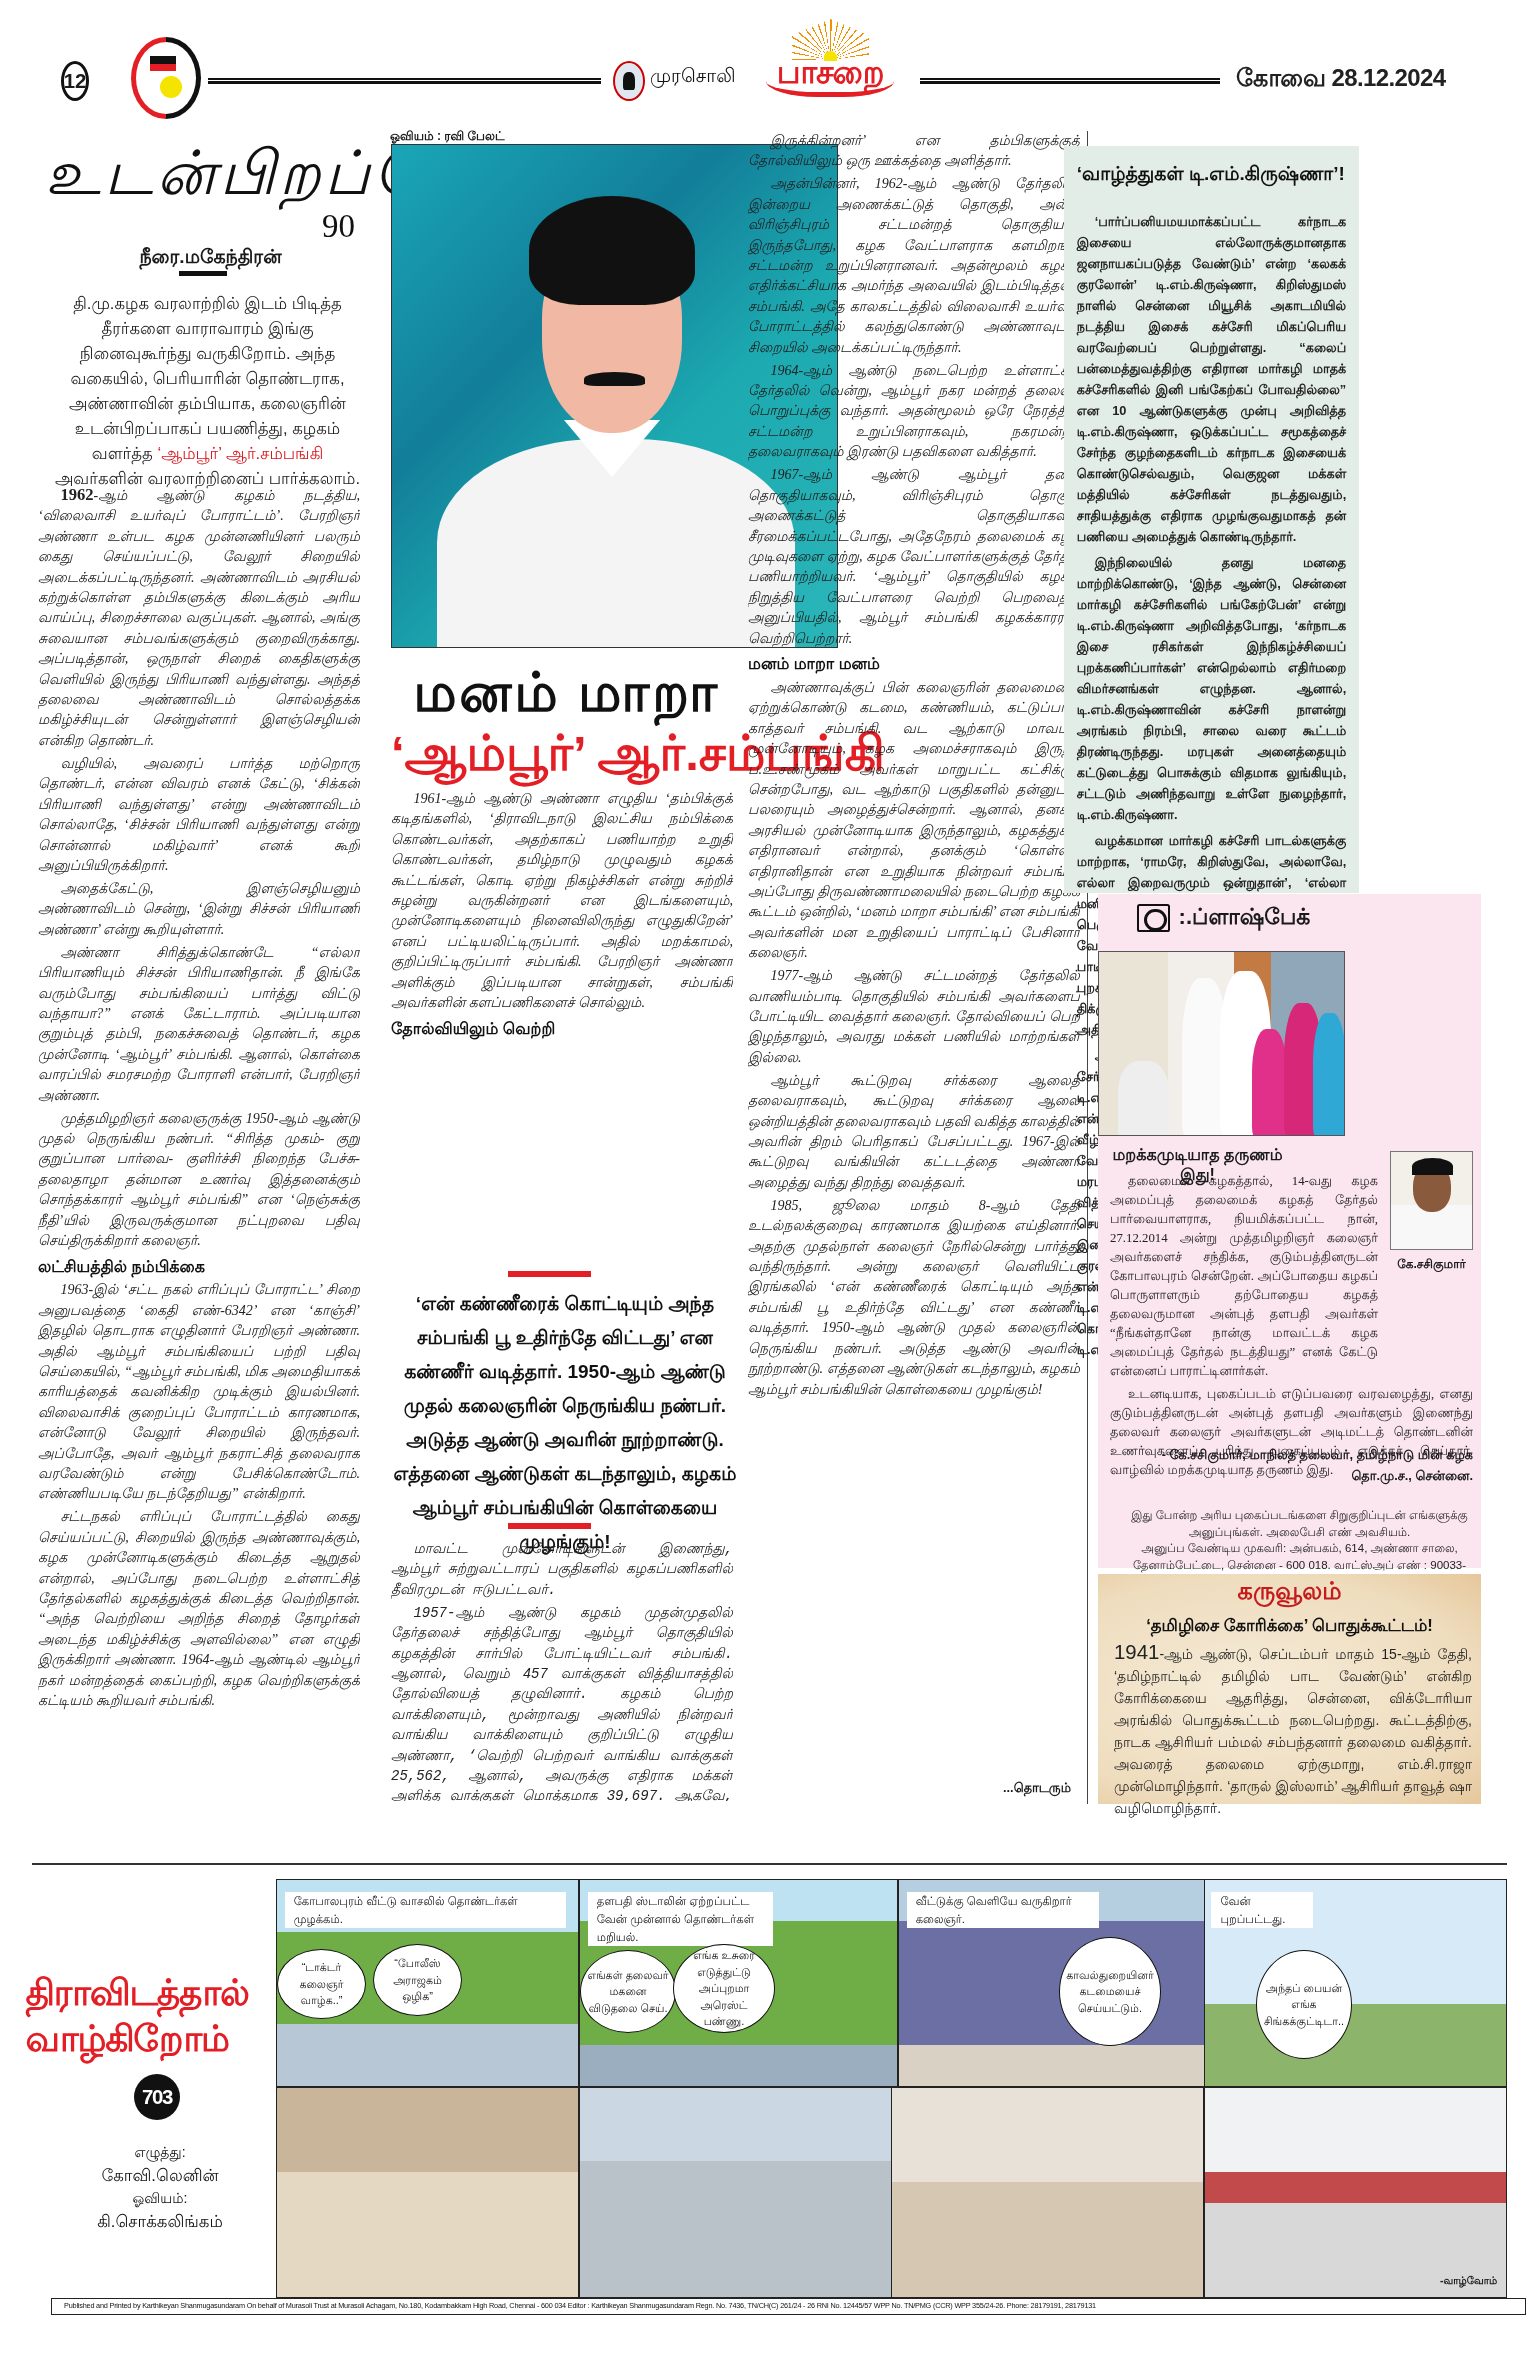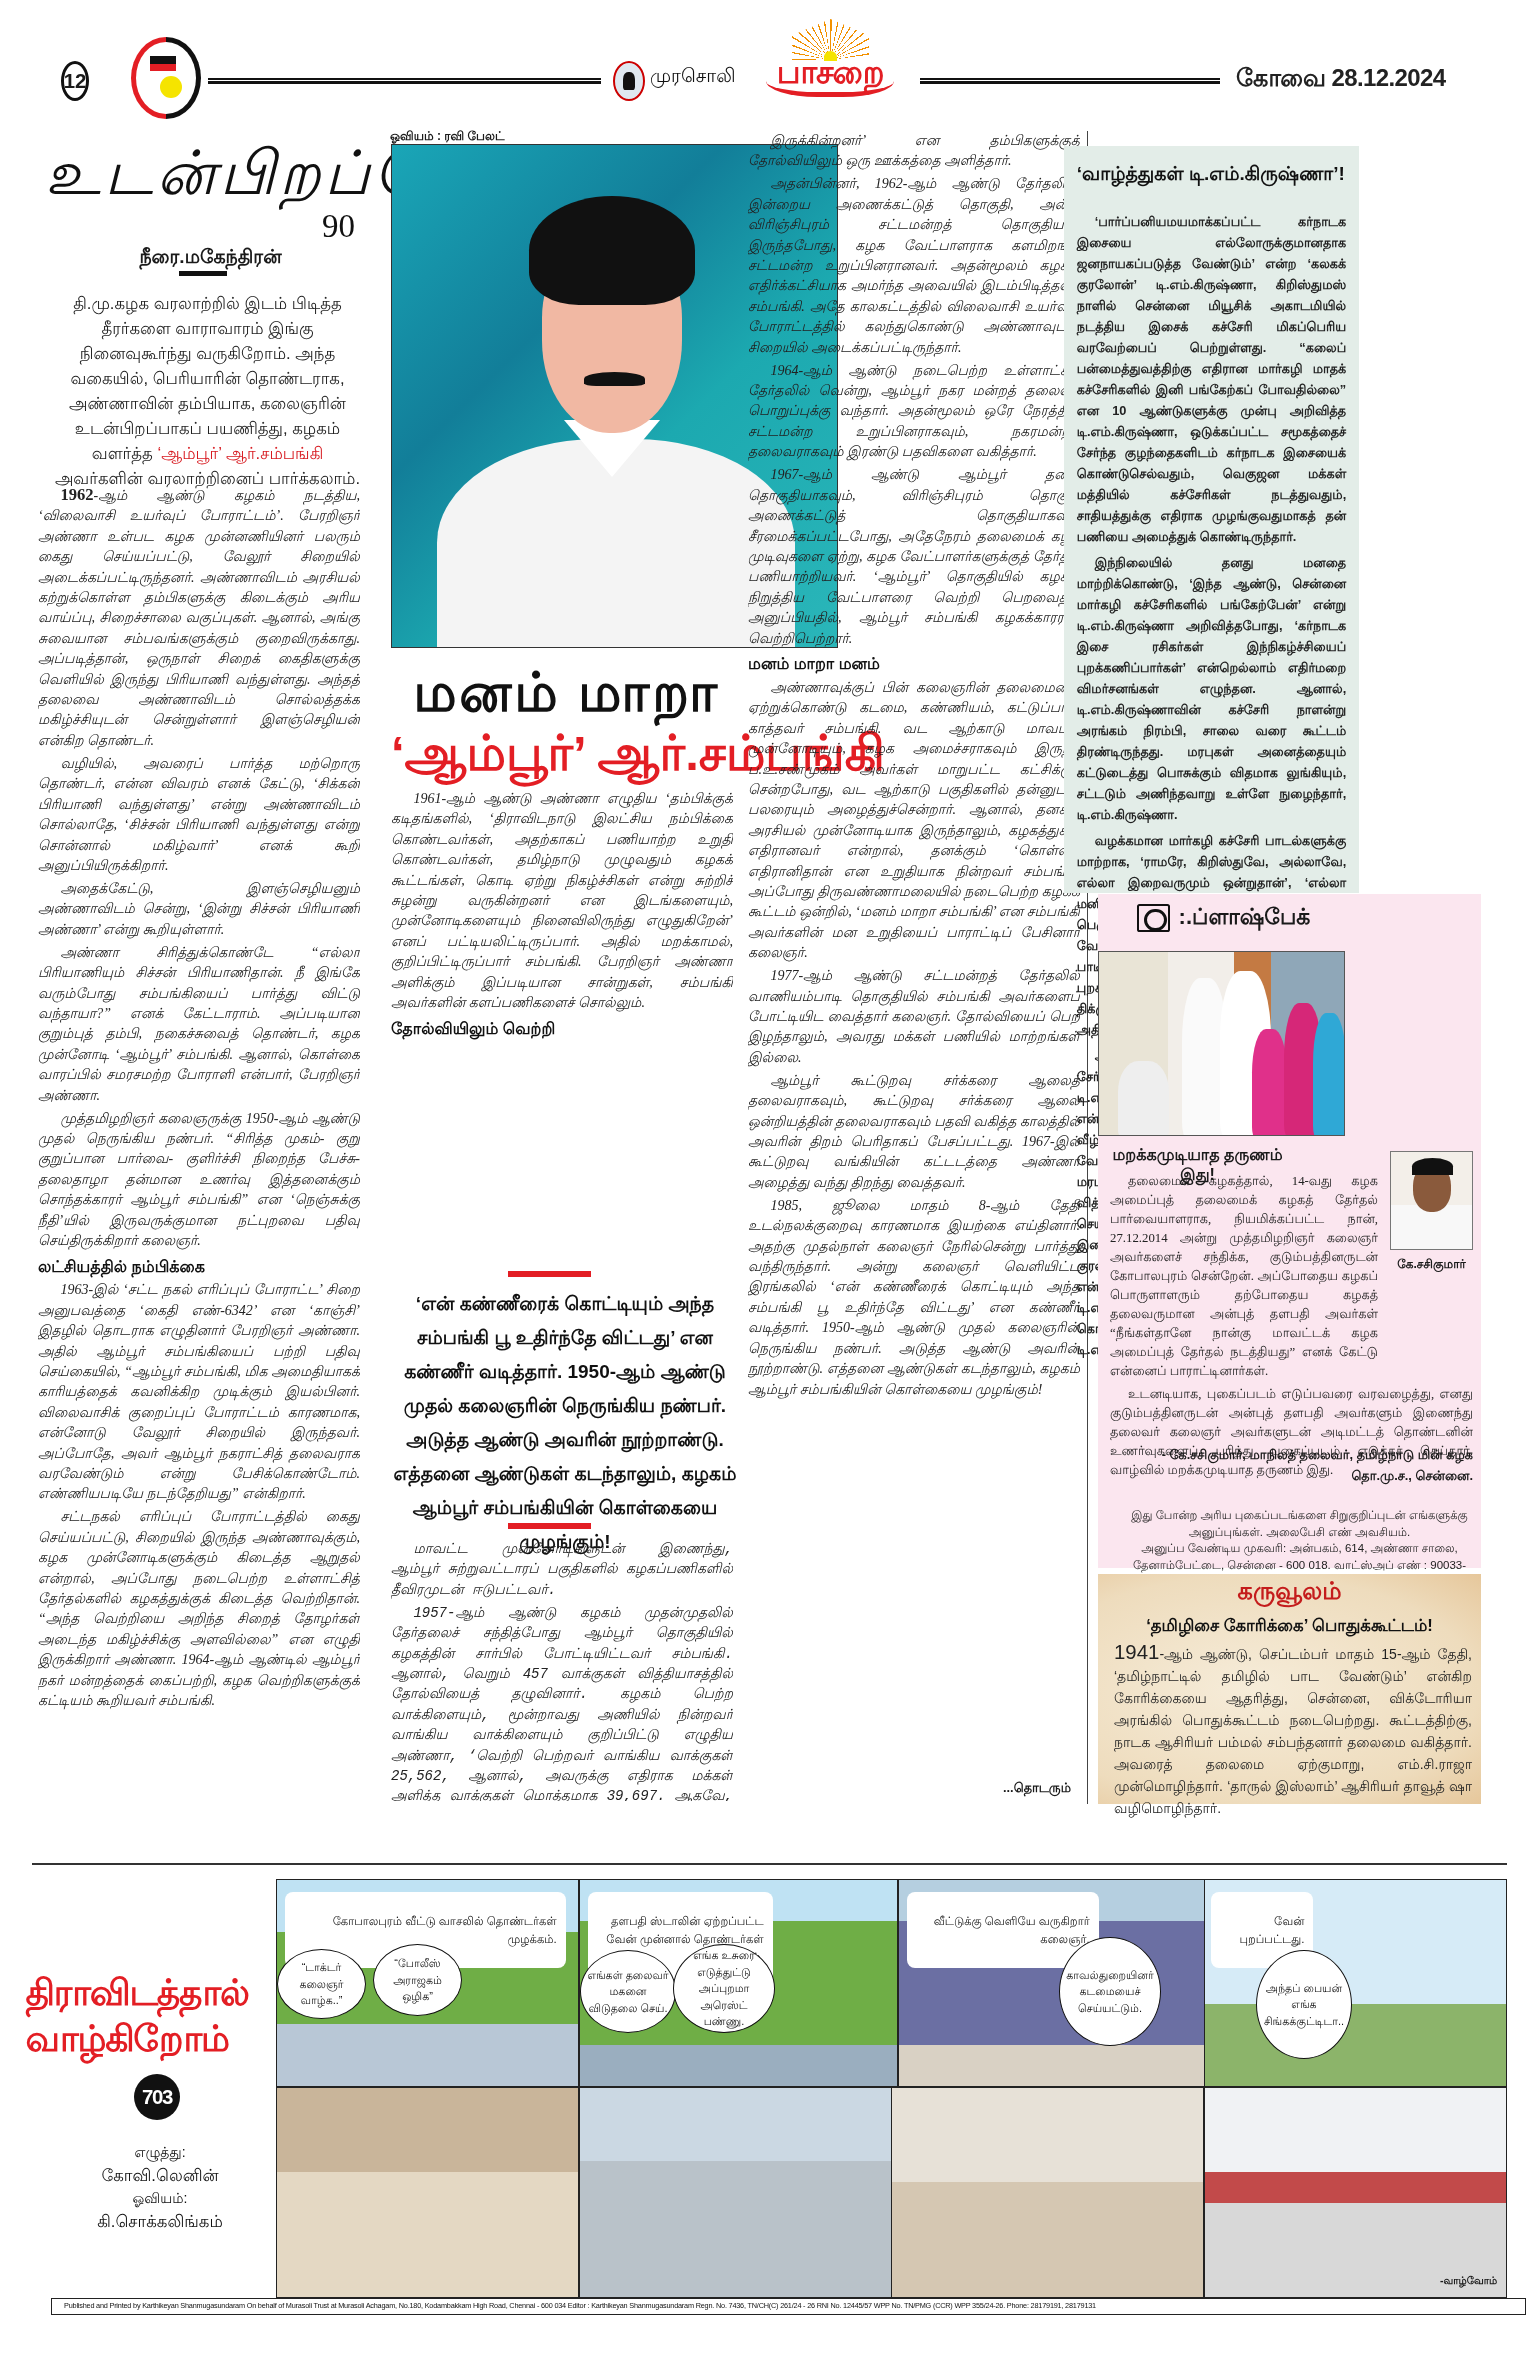--- a/index.html
+++ b/index.html
@@ -102,21 +102,21 @@
   
   .strip-rule { position:absolute; left: 32px; top: 1863px; width: 1475px; height: 1.9px; background:#333; }
   .comic-title { position:absolute; left: 25.5px; top: 1970px; width: 153px; text-align:center; font: bold 36px/46px "Liberation Sans", sans-serif; color:#e31e24; letter-spacing: -1.3px; }
   .ep-badge { position:absolute; left: 134px; top: 2074px; width: 46px; height: 46px; border-radius:50%; background:#111; color:#fff;
               font: bold 20.4px "Liberation Sans", sans-serif; display:flex; align-items:center; justify-content:center; letter-spacing:-1.3px; }
   .credits { position:absolute; left: 64px; top: 2141px; width: 192px; text-align:center; font: 14px/23px "Liberation Sans", sans-serif; color:#111; }
   .credits .n { font-size: 16.6px; }
 
   .comic { position:absolute; top: 1879px; height: 208px; border: 1.3px solid #222; overflow: hidden; }
   .comic .sky { position:absolute; inset:0; }
-  .caption { position:absolute; background:#fff; padding: 20px 9px; font: 11.5px/18px "Liberation Sans", sans-serif; text-align:right; color:#111;border-radius:8px; }
+  .caption { position:absolute; background:#fff; padding: 0 9px; font: 11.5px/18px "Liberation Sans", sans-serif; text-align:left; color:#111; }
   .bubble { position:absolute; background:#fff; border: 1.3px solid #111; border-radius: 50%; font: 11px/16.6px "Liberation Sans", sans-serif;
             display:flex; align-items:center; justify-content:center; text-align:center; color:#111; padding: 6.4px; }
   .comic-lower { position:absolute; top: 2087px; height: 211px; border: 1.3px solid #222; overflow:hidden; }
   .signoff { position:absolute; left: 1440px; top: 2275px; font: bold 10.2px "Liberation Sans", sans-serif; }
 
   .footer { position:absolute; left: 51px; top: 2298px; width: 1475px; height: 16.6px; border: 1.3px solid #222;
             font: 7.3px/14px "Liberation Sans", sans-serif; color:#111; padding: 0 12px; white-space: nowrap; overflow:hidden; letter-spacing: -0.2px; }
 </style>
 </head>
 <body>

